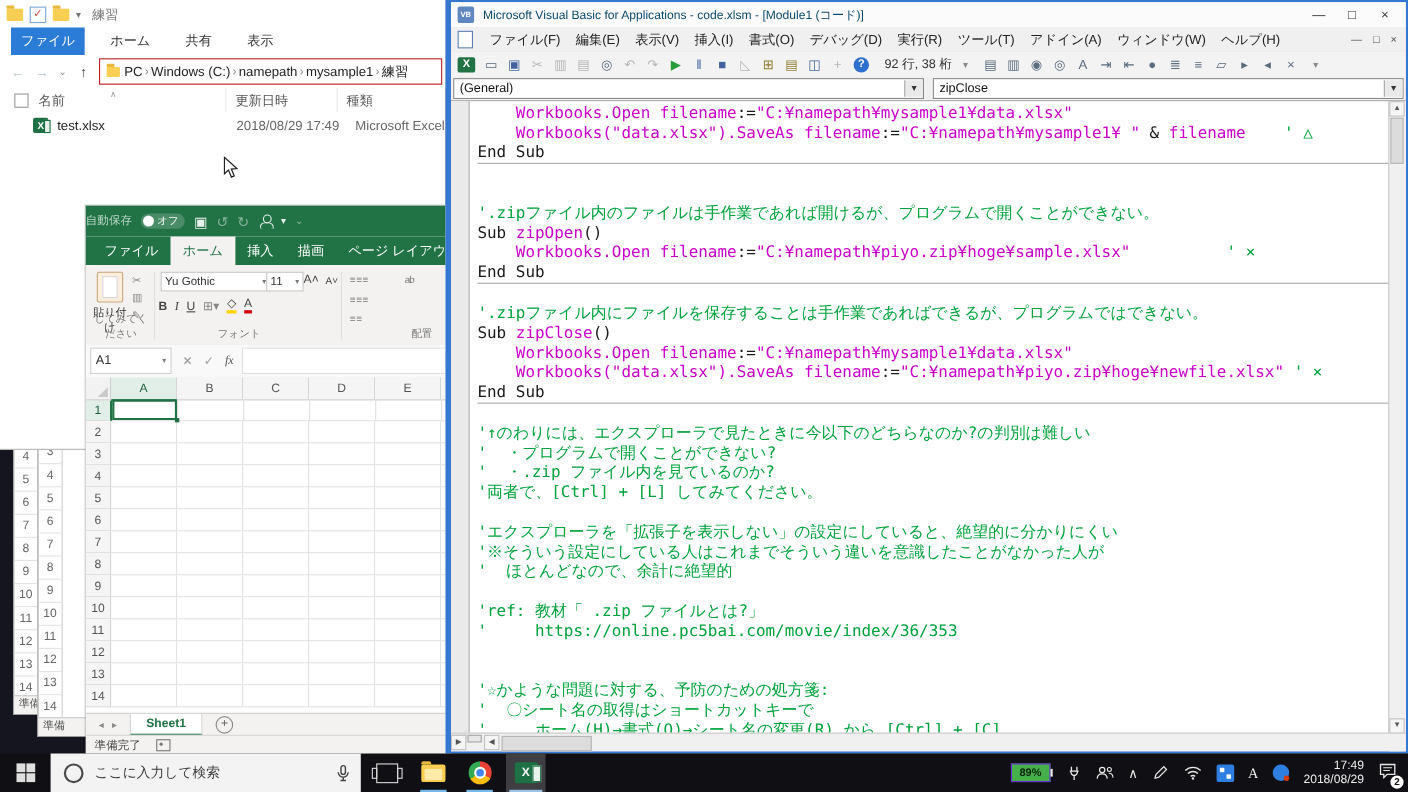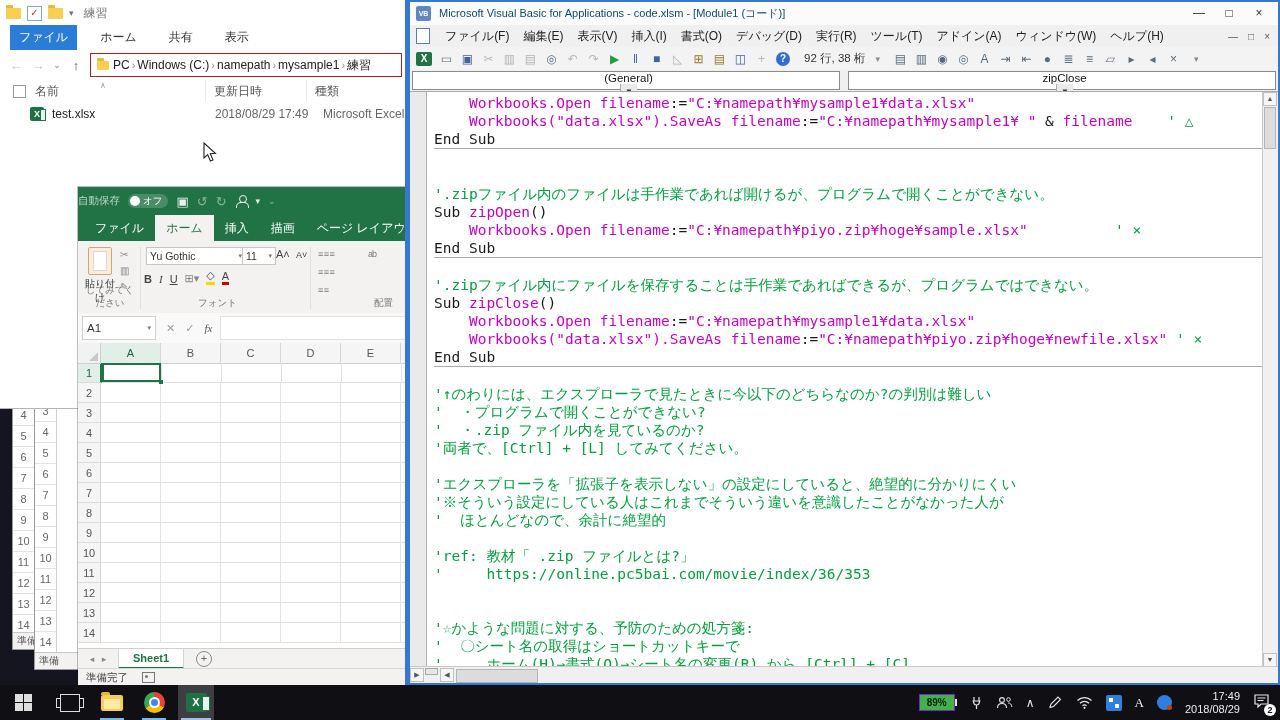--- a/index.html
+++ b/index.html
@@ -123,21 +123,21 @@
   .vba-menu{font-size:12px;color:#222;padding:0 7px;white-space:nowrap;}
   .mdi-btns{position:absolute;right:8px;top:23px;height:22px;display:flex;gap:10px;align-items:center;font-size:10px;color:#555;}
   .vba-toolbar{position:absolute;left:0;top:45px;right:0;height:23px;background:#f3f3f3;border-bottom:1px solid #d6d6d6;display:flex;align-items:center;padding-left:4px;}
   .tbi{width:21px;height:18px;line-height:18px;text-align:center;font-size:12px;color:#5a6b7d;flex:none;}
   .tbi.dim{color:#b5b5b5;}
   .tbi-excel{background:#217346;color:#fff !important;font-size:10px;font-weight:bold;width:16px;height:14px;line-height:14px;border-radius:2px;margin:0 4px 0 2px;}
   .tbi-help{background:#2f6fd0;color:#fff !important;width:14px;height:14px;line-height:14px;border-radius:50%;font-size:10px;font-weight:bold;margin-left:4px;}
   .caret-pos{font-size:11.5px;color:#333;margin-left:14px;white-space:nowrap;}
   .tb-grip{color:#888;font-size:9px;margin:0 10px;}
   .vba-combos{position:absolute;left:0;top:68px;right:0;height:21px;background:#f0f0f0;display:flex;gap:8px;padding:1px 2px;}
-  .vcombo{background:#fff;border:1px solid #8a8a8a;height:17px;display:flex;align-items:center;justify-content:space-between;font-size:11.5px;color:#111;padding-left:5px;flex-direction:column;}
+  .vcombo{background:#fff;border:1px solid #8a8a8a;height:17px;display:flex;align-items:center;justify-content:space-between;font-size:11.5px;color:#111;padding-left:5px;}
   .vcombo .dd{width:16px;height:15px;background:#e9e9e9;border-left:1px solid #aaa;font-size:8px;line-height:15px;text-align:center;color:#333;}
   .vba-codewrap{position:absolute;left:0;top:89px;right:0;bottom:16px;background:#fff;border-top:1px solid #aaa;}
   .code-margin{position:absolute;left:0;top:0;bottom:0;width:16px;background:#eaeaea;border-right:1px solid #b0b0b0;}
   .vba-code{position:absolute;left:17px;top:0;right:15px;bottom:0;overflow:hidden;padding:2px 0 0 7px;
             font-family:"DejaVu Sans Mono",monospace;font-size:14.5px;}
   .code-line{height:18px;line-height:18px;white-space:pre;}
   .code-line.sep{border-bottom:1px solid #a9a9a9;}
   .tok-k{color:#1a1a1a;}
   .tok-m{color:#c800c8;}
   .tok-g{color:#00a23c;}
@@ -641,20 +641,28 @@
 
   <div class="taskbar">
     <div class="start">
       <span class="winlogo">
           <div></div>
           <div></div>
           <div></div>
           <div></div>
         </span>
     </div>
+    <div class="searchbox">
+      <span class="cortana-ring"></span>
+      <span class="search-text">ここに入力して検索</span>
+      <svg class="mic" width="12" height="16" viewBox="0 0 12 16">
+        <rect x="4" y="1" width="4" height="8" rx="2" fill="none" stroke="#444" stroke-width="1.3"></rect>
+        <path d="M1.5 7 a4.5 4.5 0 0 0 9 0 M6 11.5 V14 M3.5 14.5 h5" fill="none" stroke="#444" stroke-width="1.3"></path>
+      </svg>
+    </div>
     <div class="tb-slot">
         <span class="taskview"></span>
       </div>
     <div class="tb-slot open">
         <span class="tb-folder"></span>
       </div>
     <div class="tb-slot open">
         <span class="chrome-ico"></span>
       </div>
     <div class="tb-slot open active-app">

